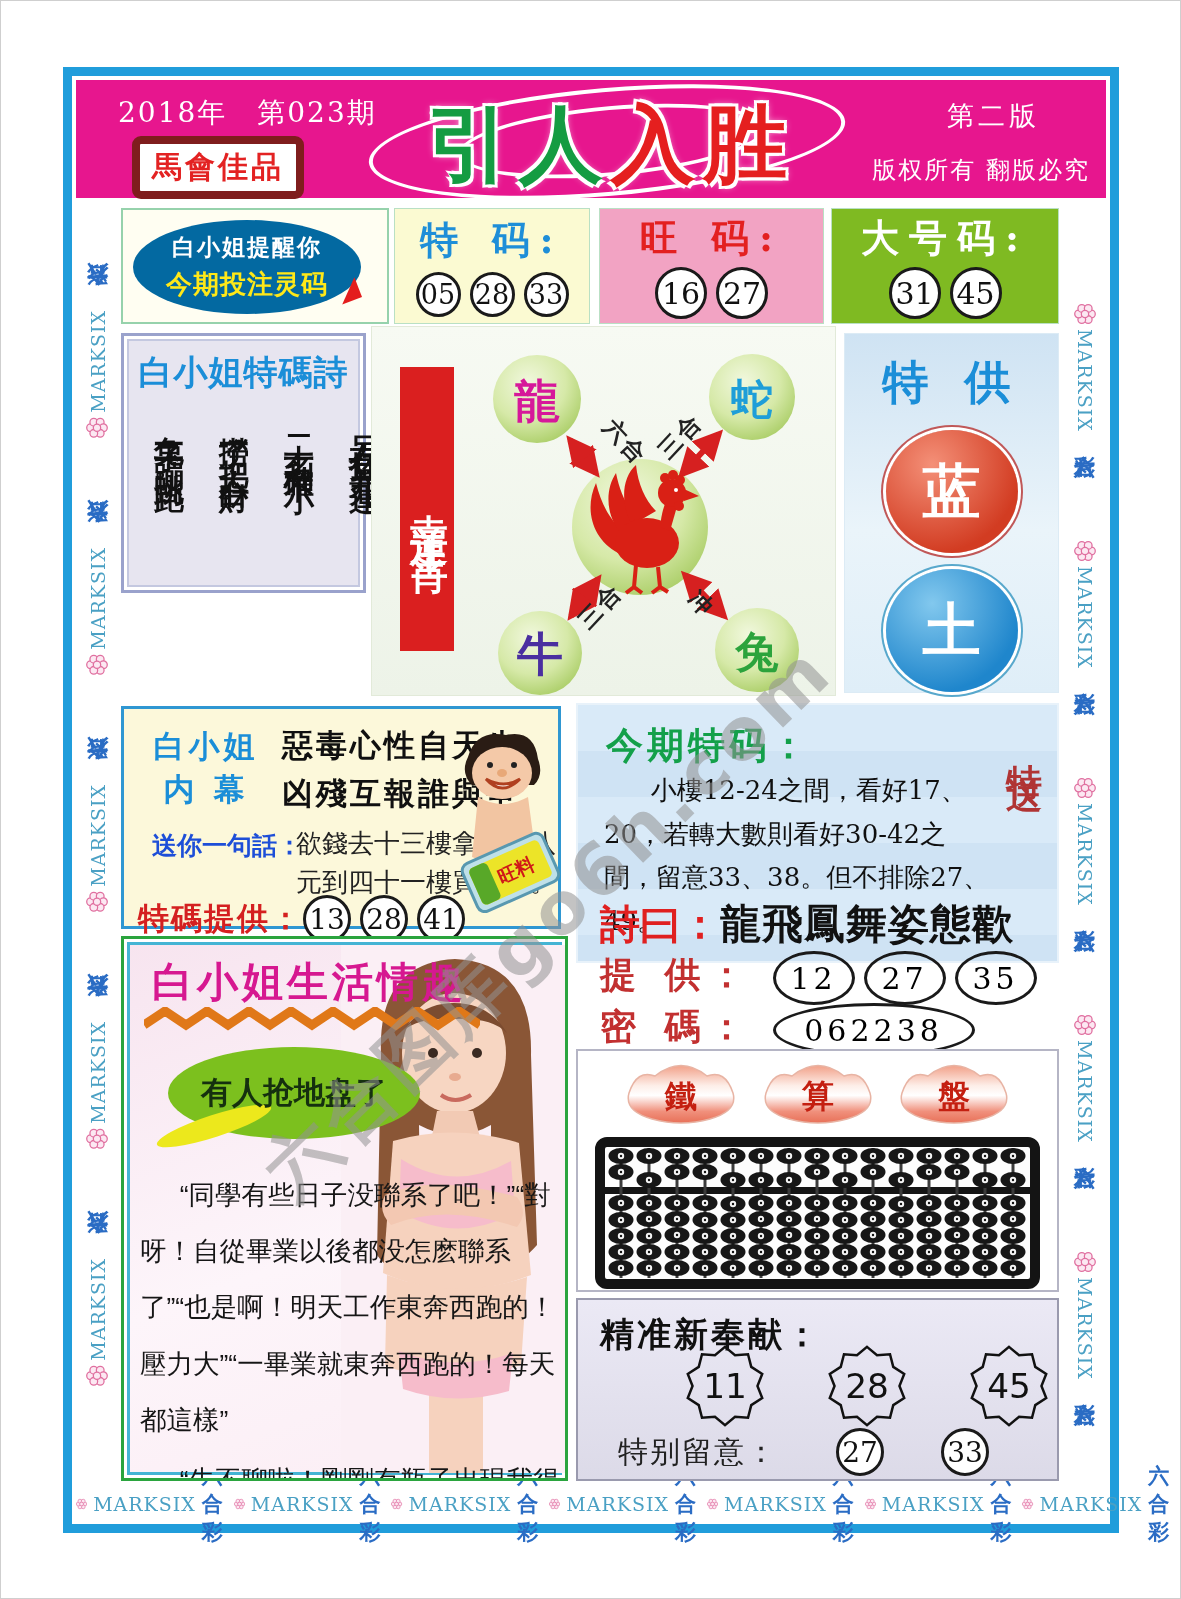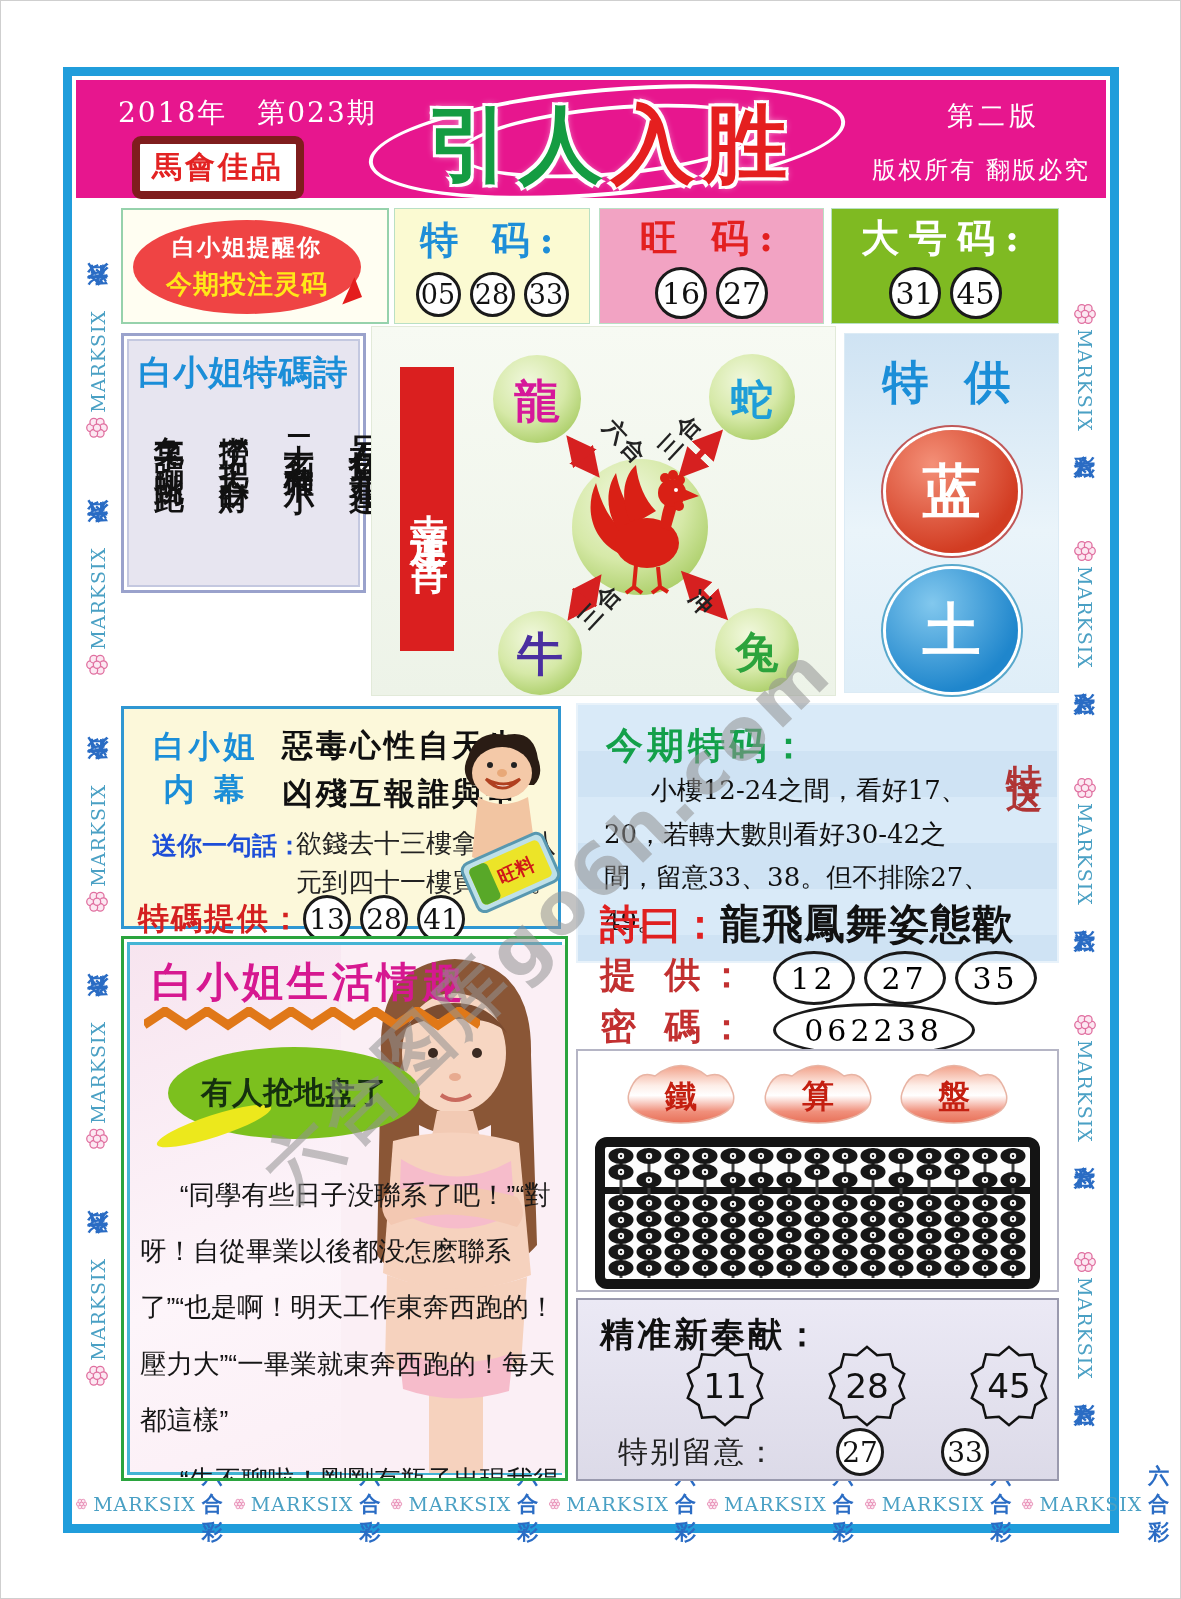--- a/index.html
+++ b/index.html
@@ -33,21 +33,21 @@
   .bitem{display:flex;flex-direction:column;align-items:center;gap:4px;}
   .band-left .bitem{transform:rotate(180deg);}
   .vtext{writing-mode:vertical-rl;line-height:1;}
   .hitem{display:flex;flex-direction:row;align-items:center;gap:6px;}
   .b-lat{font-family:"DejaVu Serif",serif;color:#4aa0c4;font-size:19px;letter-spacing:1px;}
   .b-cjk{font-weight:700;color:#2a6cc4;font-size:21px;}
 
   
   .cellbox{position:absolute;box-sizing:border-box;}
   .bubble-cell{left:49px;top:132px;width:268px;height:116px;background:#fffef2;border:2px solid #96d2ac;}
-  .bubble{position:absolute;left:10px;top:10px;width:228px;height:94px;background:#ef4444;border-radius:50%;
+  .bubble{position:absolute;left:10px;top:10px;width:228px;height:94px;background:#0369a1;border-radius:50%;
           display:flex;flex-direction:column;align-items:center;justify-content:center;}
   .bubble:after{content:'';position:absolute;right:-16px;bottom:2px;border:15px solid transparent;border-left-color:#e41d1d;transform:rotate(24deg);}
   .bubble-l1{color:#fff;font:700 23px "DejaVu Serif",serif;letter-spacing:2px;}
   .bubble-l2{color:#ffe818;font:700 26px "DejaVu Serif",serif;letter-spacing:1px;margin-top:4px;}
   .numbox{display:flex;flex-direction:column;align-items:center;justify-content:space-evenly;border:1px solid #b9e0c4;}
   .numbox .label{font-weight:700;font-size:38px;letter-spacing:10px;font-family:"DejaVu Serif",serif;}
   .tema-box{left:322px;top:132px;width:196px;height:116px;background:#fbfad2;}
   .tema-box .label{color:#1e8ed8;}
   .wang-box{left:527px;top:132px;width:225px;height:116px;background:#f2a3c3;}
   .wang-box .label{color:#e32020;}

